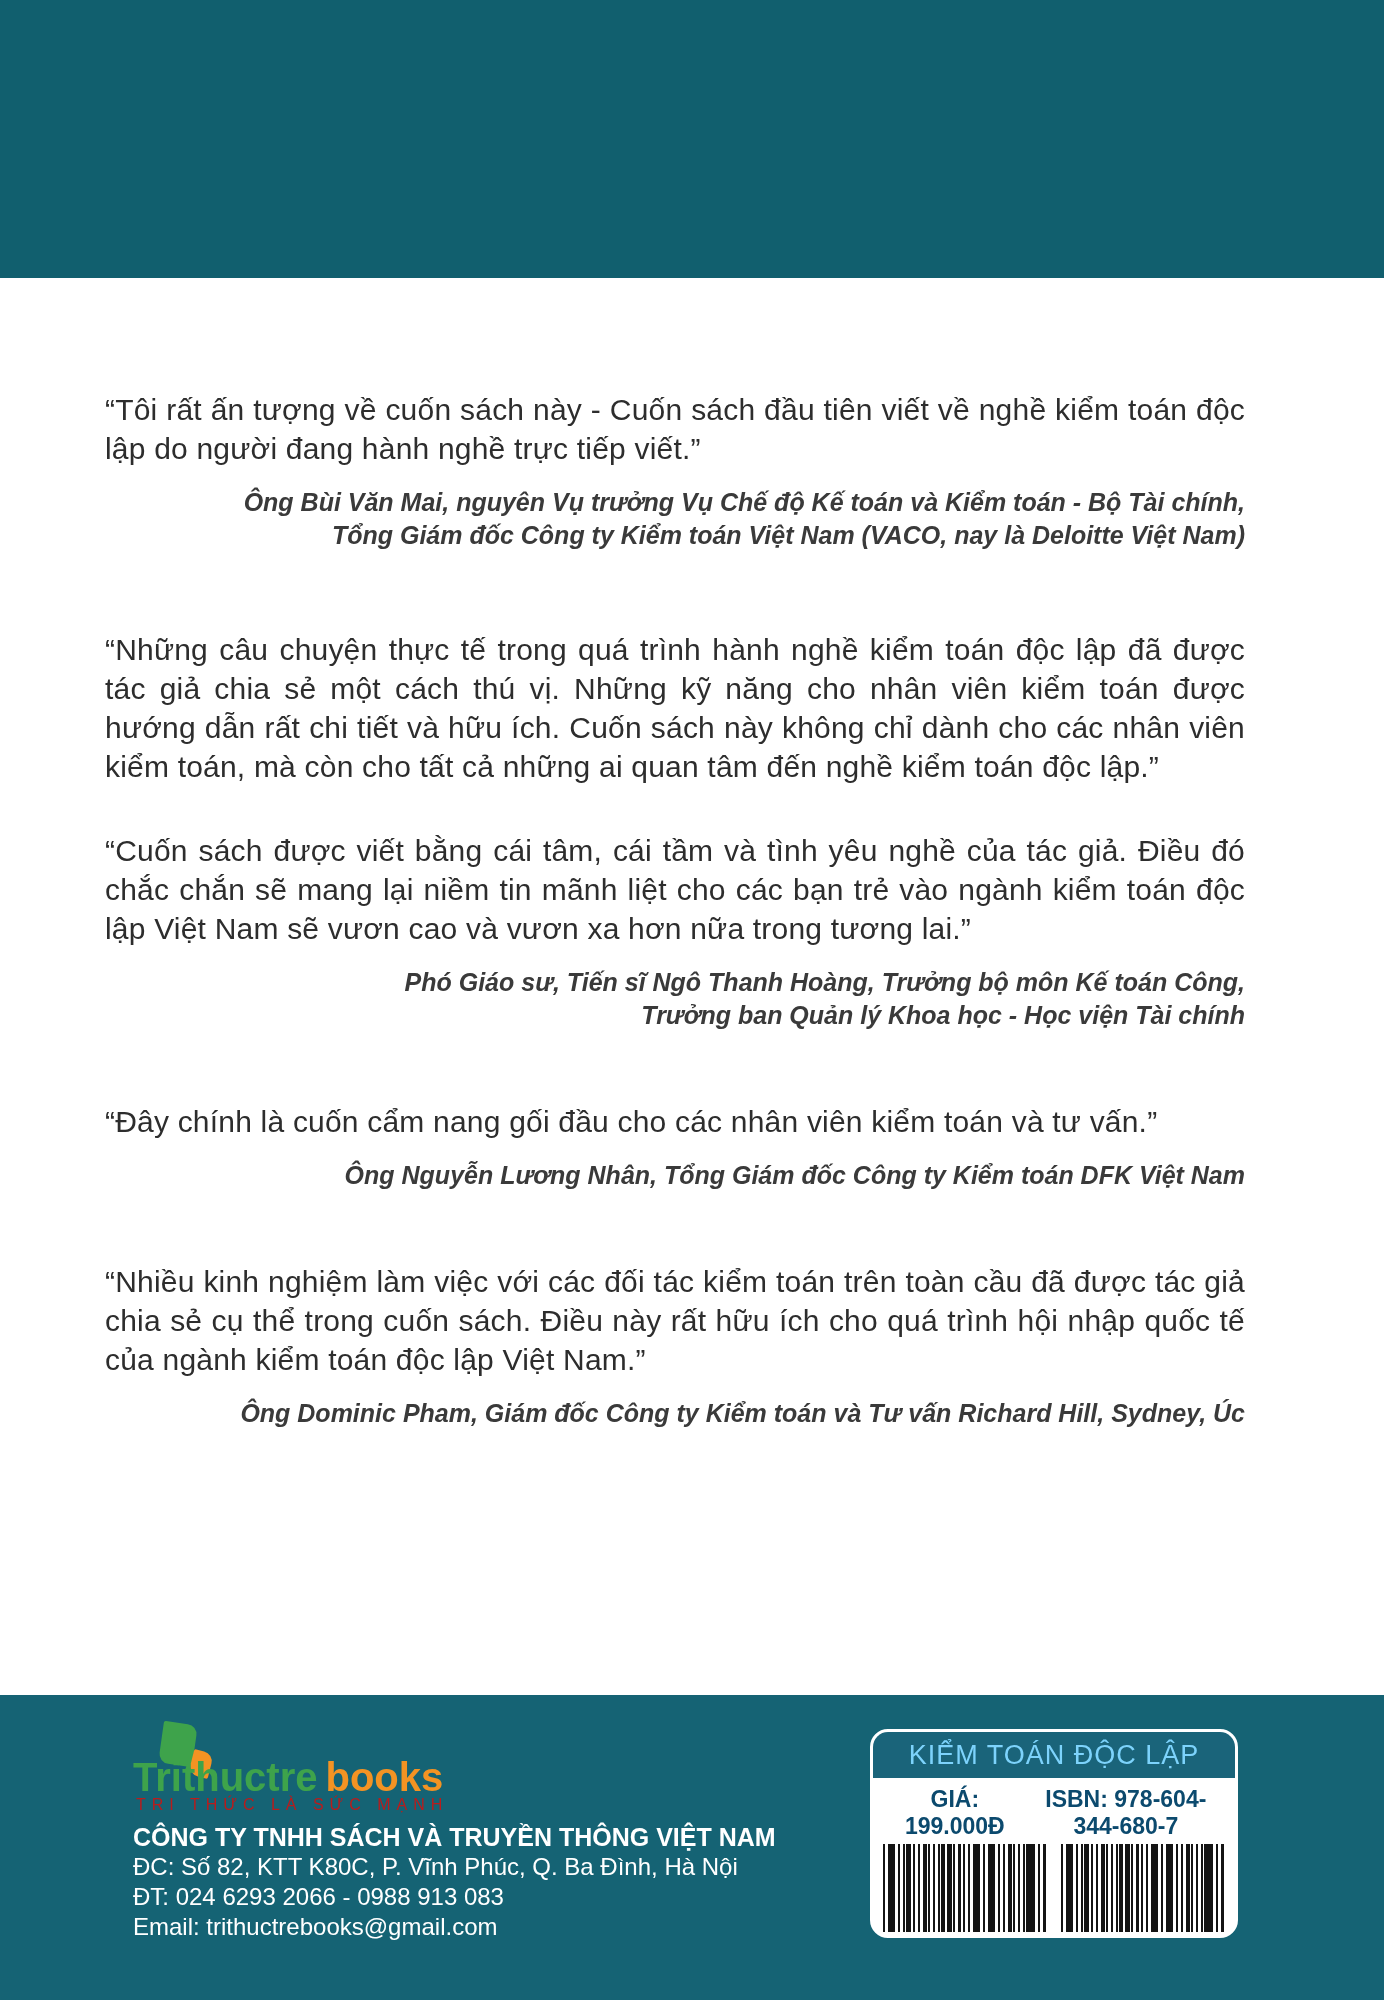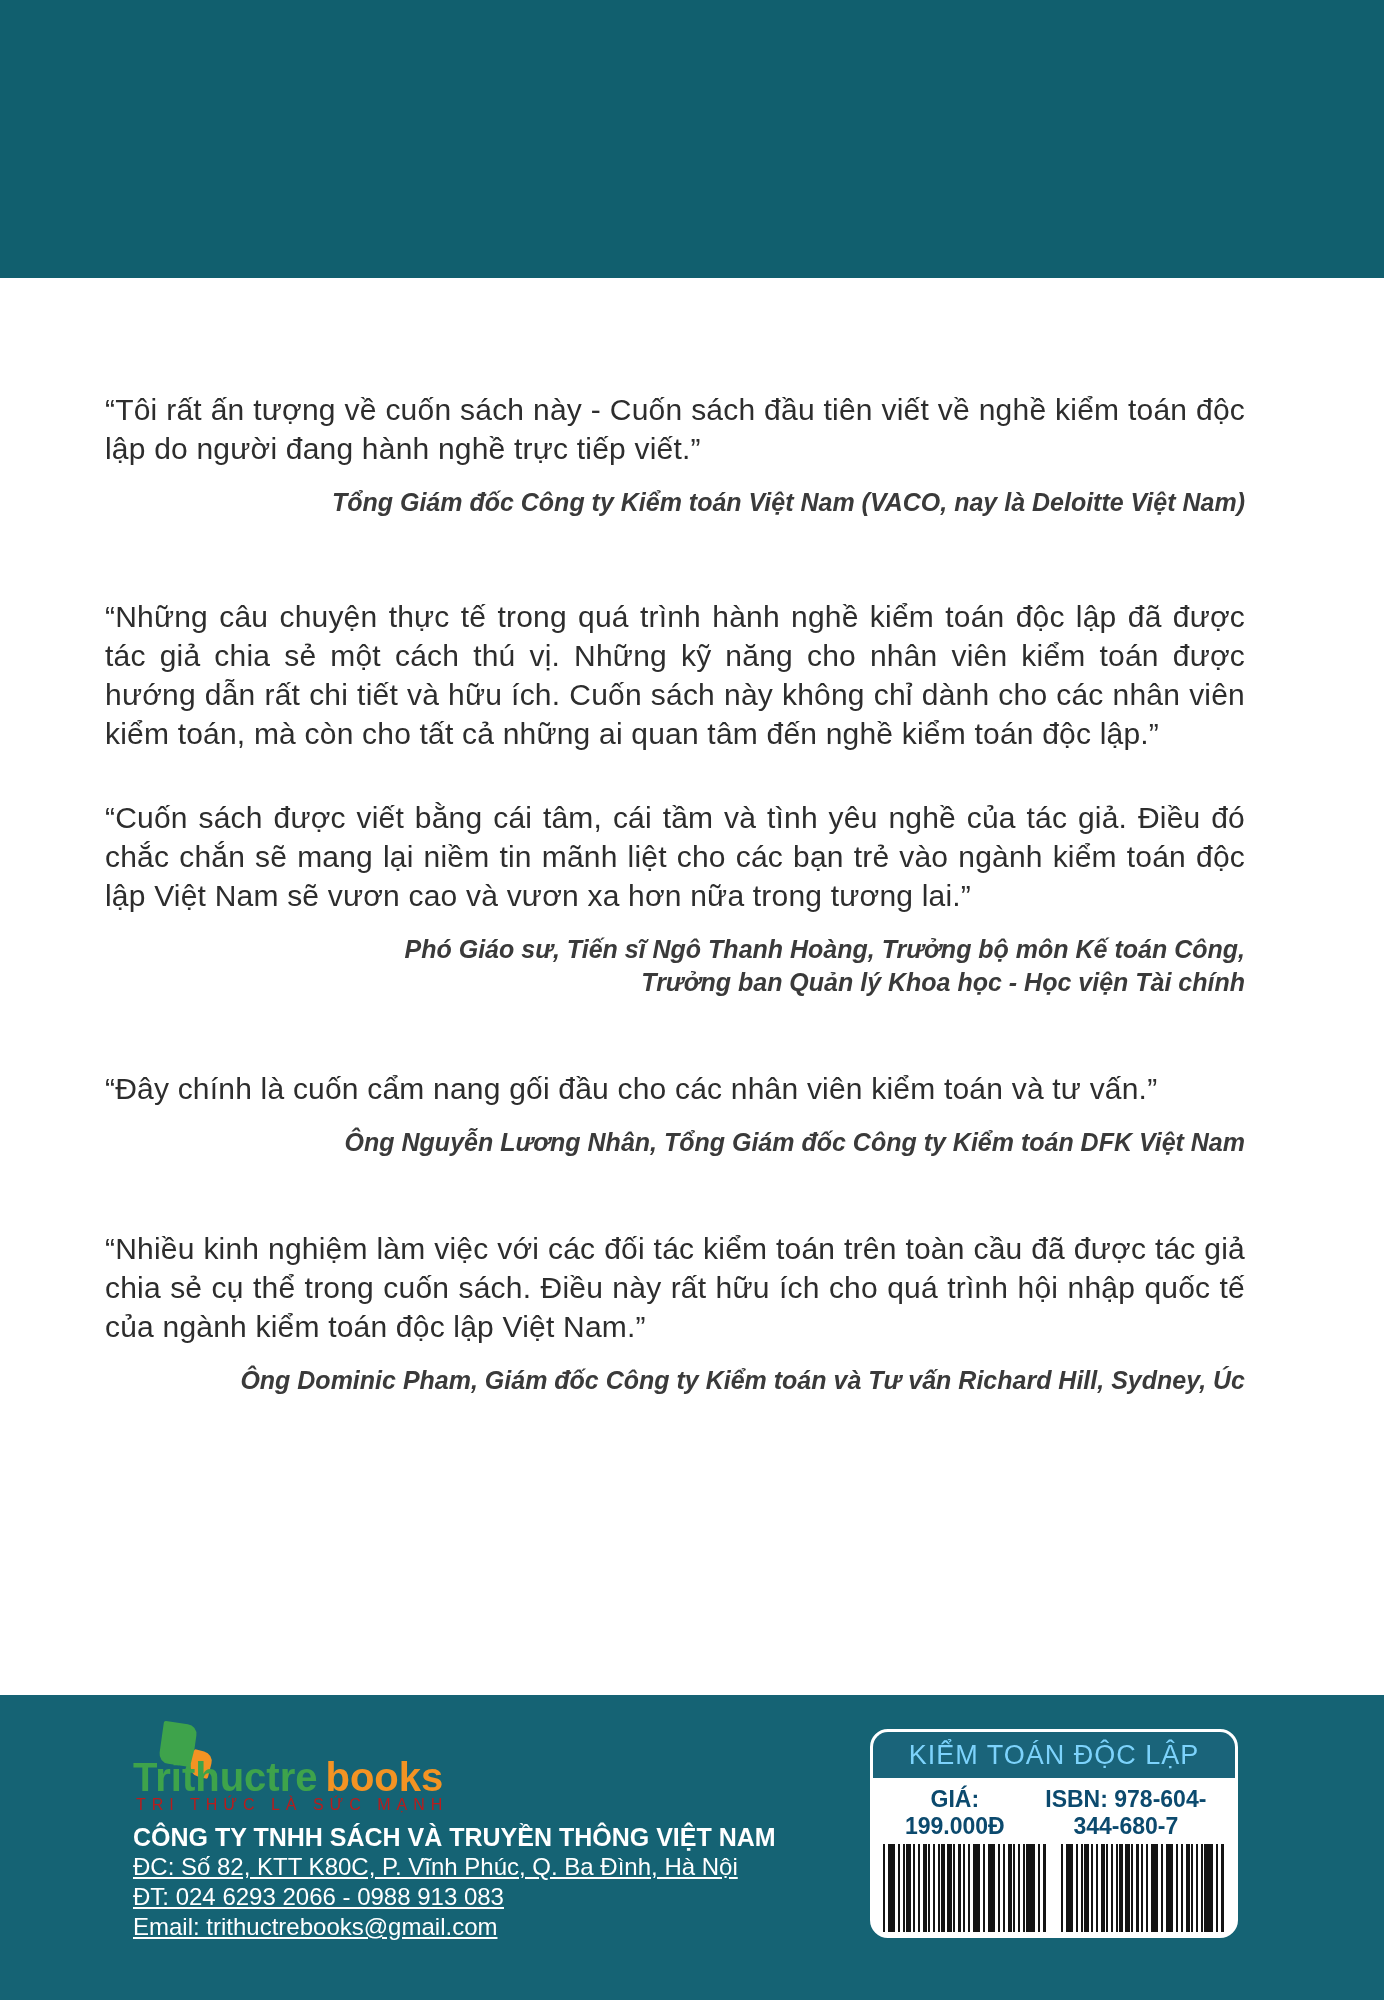--- a/index.html
+++ b/index.html
@@ -43,21 +43,21 @@
   .leaf-orange{left:58px;top:16px;width:20px;height:26px;background:#f39323;transform:rotate(14deg);}
   .logo-text{position:relative;top:20px;font-size:40px;font-weight:bold;letter-spacing:0;}
   .logo-text .p1{color:#3ea34b;}
   .logo-text .p2{color:#f39323;margin-left:8px;}
   .tagline{
     position:absolute;left:136px;top:1796px;
     font-size:16px;letter-spacing:6px;color:#b91c1c;font-weight:normal;
   }
   .pub-info{position:absolute;left:133px;top:1822px;color:#ffffff;}
   .pub-company{font-size:25px;font-weight:bold;line-height:30px;}
-  .pub-line{font-size:24px;line-height:30px;font-weight:normal;text-decoration:underline;}
+  .pub-line{font-size:24px;line-height:30px;font-weight:normal;}
 
   
   .bc-panel{
     position:absolute;left:870px;top:1729px;width:368px;height:209px;
     background:#ffffff;border:3px solid #ffffff;border-radius:18px;
     overflow:hidden;box-sizing:border-box;
   }
   .bc-header{
     height:46px;background:#1a647a;color:#7dd3fc;
     display:flex;align-items:center;justify-content:center;
@@ -87,20 +87,21 @@
 </head>
 <body>
 
 <div class="band-top"></div>
 
 <div class="quotes">
 
   <div class="quote-block">
     <p class="quote-text">“Tôi rất ấn tượng về cuốn sách này - Cuốn sách đầu tiên viết về nghề kiểm toán độc lập do người đang hành nghề trực tiếp viết.”</p>
     <div class="quote-attr">
+      <div>Ông Bùi Văn Mai, nguyên Vụ trưởng Vụ Chế độ Kế toán và Kiểm toán - Bộ Tài chính,</div>
       <div>Tổng Giám đốc Công ty Kiểm toán Việt Nam (VACO, nay là Deloitte Việt Nam)</div>
     </div>
   </div>
 
   <div class="quote-block gap-a">
     <p class="quote-text">“Những câu chuyện thực tế trong quá trình hành nghề kiểm toán độc lập đã được tác giả chia sẻ một cách thú vị. Những kỹ năng cho nhân viên kiểm toán được hướng dẫn rất chi tiết và hữu ích. Cuốn sách này không chỉ dành cho các nhân viên kiểm toán, mà còn cho tất cả những ai quan tâm đến nghề kiểm toán độc lập.”</p>
   </div>
 
   <div class="quote-block gap-b">
     <p class="quote-text">“Cuốn sách được viết bằng cái tâm, cái tầm và tình yêu nghề của tác giả. Điều đó chắc chắn sẽ mang lại niềm tin mãnh liệt cho các bạn trẻ vào ngành kiểm toán độc lập Việt Nam sẽ vươn cao và vươn xa hơn nữa trong tương lai.”</p>

